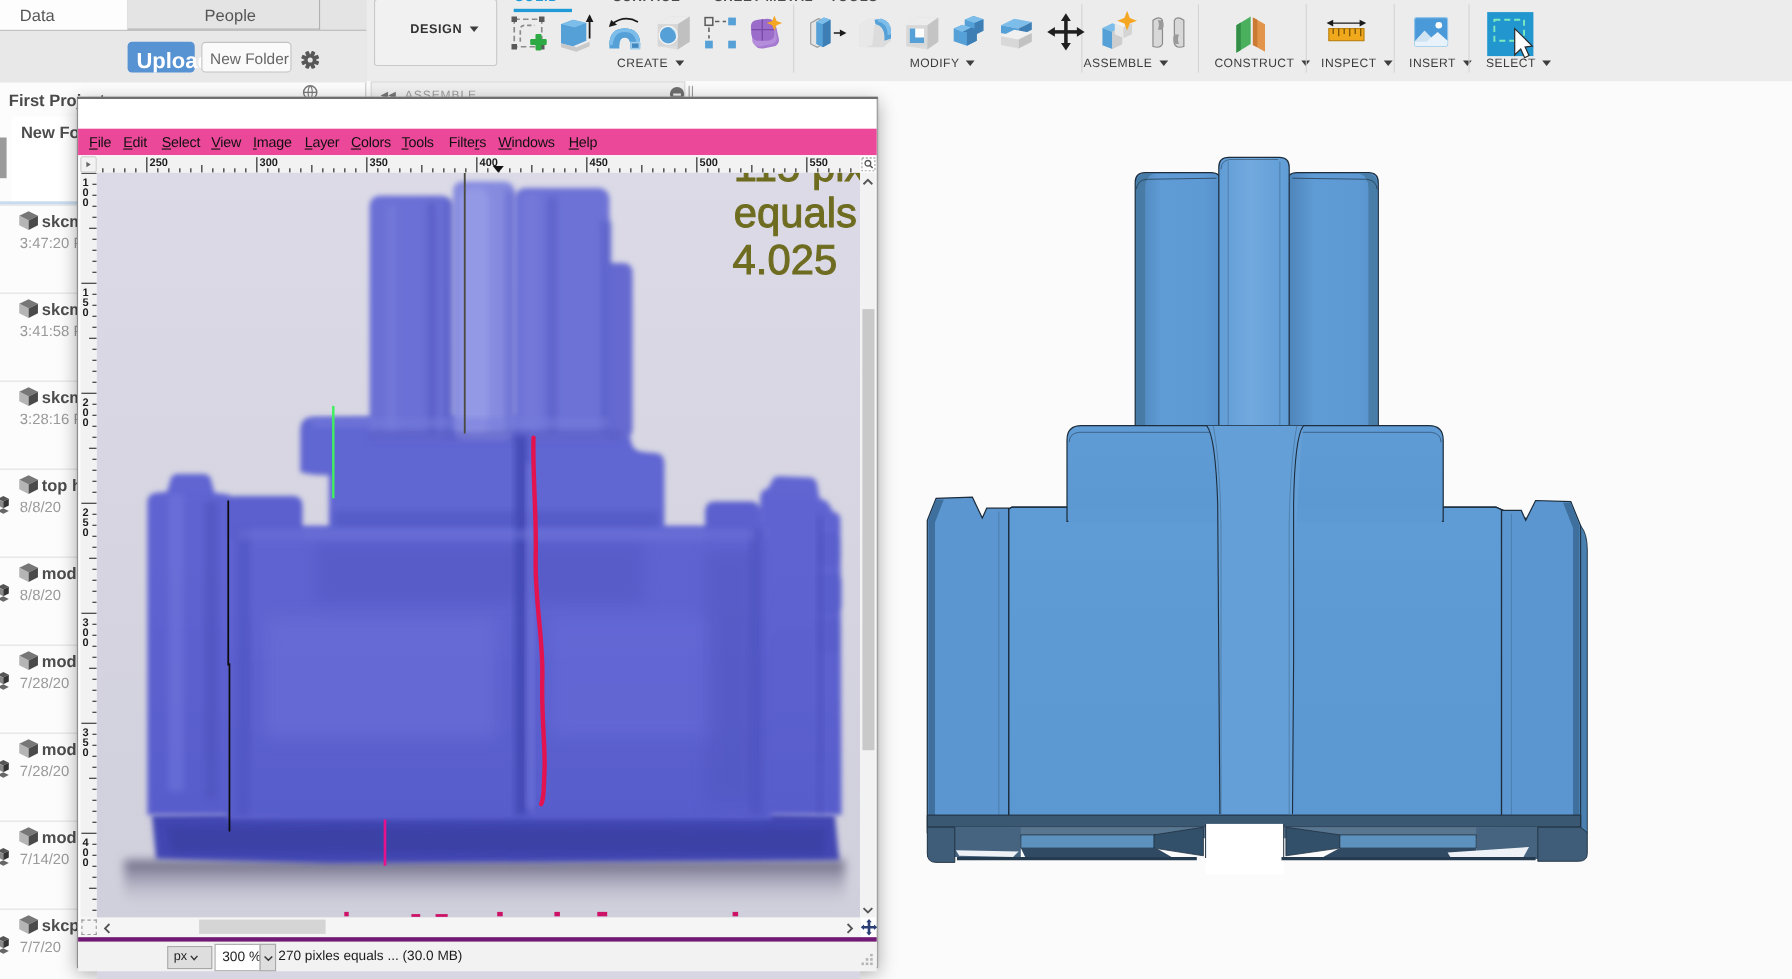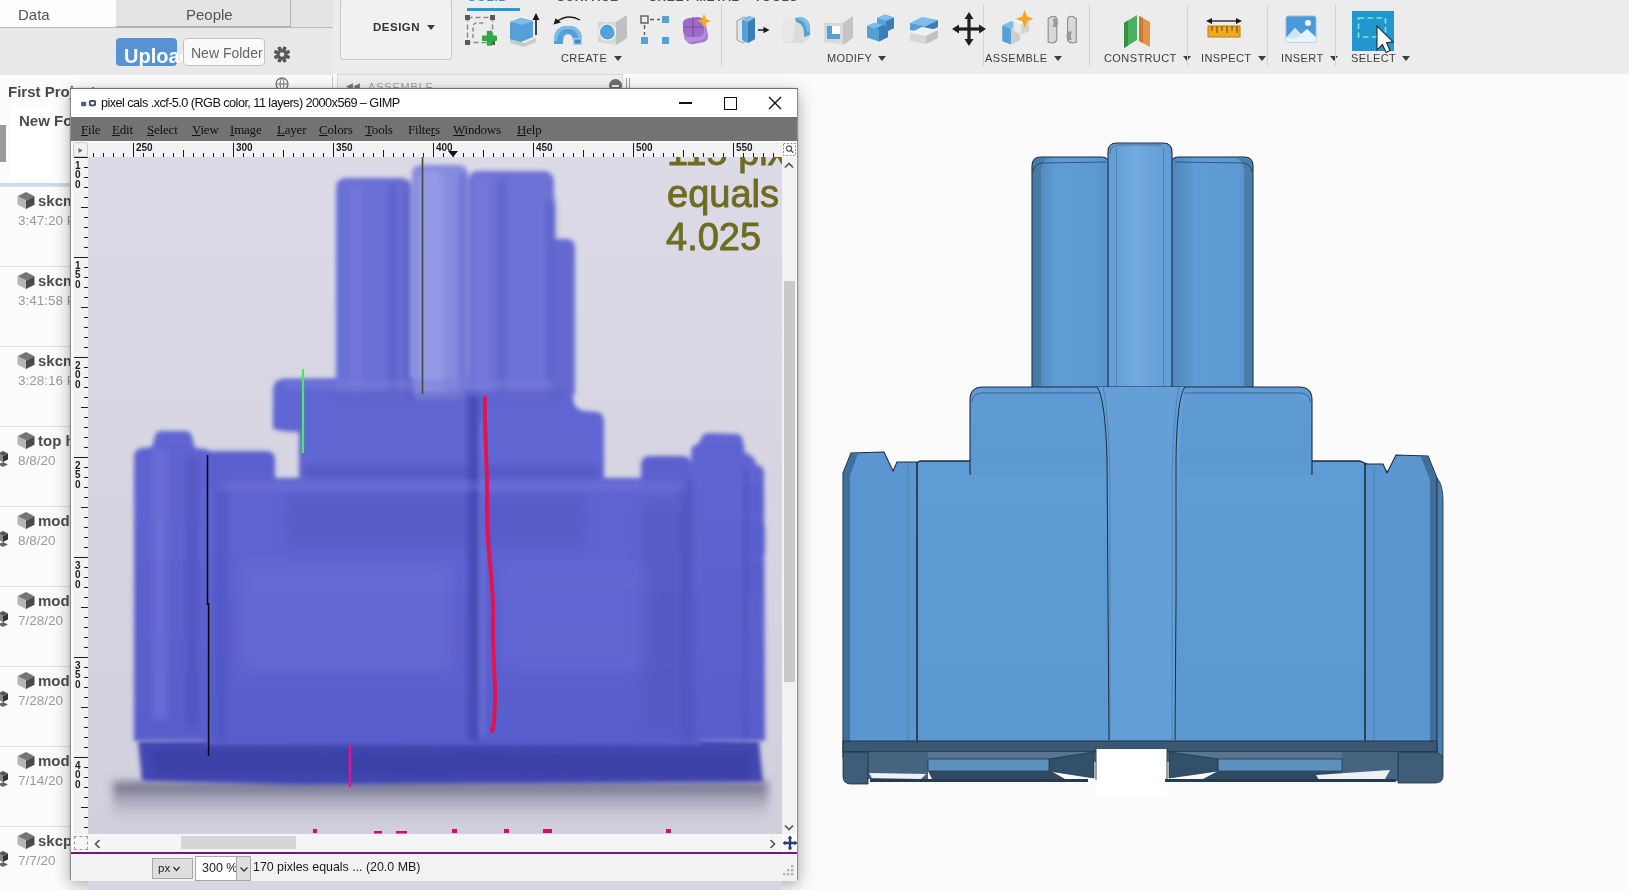--- a/index.html
+++ b/index.html
@@ -14,29 +14,29 @@
 .tabfrag{position:absolute;top:-10px;font-size:12px;font-weight:bold;color:#4a4a4a;letter-spacing:0.6px;white-space:nowrap;}
 
 .tabbar{position:absolute;left:0;top:0;width:333px;height:27px;background:#e4e4e4;border-bottom:1px solid #b9b9b9;}
 .tabData{position:absolute;left:0;top:0;width:116px;height:27px;background:#fdfdfd;border-right:1px solid #b0b0b0;}
 .tabPeople{position:absolute;left:116px;top:0;width:174px;height:26px;background:#e4e4e4;border-right:1px solid #b0b0b0;border-bottom:1px solid #b0b0b0;}
 .paneltools{position:absolute;left:0;top:28px;width:333px;height:47px;background:#e8e8e8;}
 
 #gimp{position:absolute;left:70px;top:88px;width:728px;height:792px;background:#ffffff;border:1px solid #8f8f8f;box-sizing:border-box;box-shadow:0 5px 16px rgba(0,0,0,0.33), 0 0 2px rgba(0,0,0,0.2);}
 #gtitle{position:absolute;left:0;top:0;width:100%;height:28px;background:#ffffff;}
 #gtitletext{position:absolute;left:30px;top:7px;font-size:12.7px;letter-spacing:-0.55px;color:#111;white-space:nowrap;}
-#gmenu{position:absolute;left:0;top:28px;width:100%;height:24px;background:#737373;font-family:Liberation Serif, serif;}
+#gmenu{position:absolute;left:0;top:28px;width:100%;height:24px;background:#ec4899;}
 .mitem{position:absolute;top:4.5px;font-size:13px;letter-spacing:-0.2px;color:#111;}
 #gcorner{position:absolute;left:2px;top:53px;width:15px;height:15px;background:#f2f2f2;border:1px solid #c9c9c9;box-sizing:border-box;}
 #ghruler{position:absolute;left:17px;top:53px;width:694px;height:15px;background:#f2f2f2;}
 #gvruler{position:absolute;left:2px;top:68px;width:15px;height:677px;background:#f2f2f2;}
 #gcanvas{position:absolute;left:17px;top:68px;width:694px;height:830px;background:#d7d6e2;overflow:hidden;}
 #gvscroll{position:absolute;left:711px;top:68px;width:14px;height:677px;background:#f2f2f2;}
 #ghscroll{position:absolute;left:2px;top:745px;width:709px;height:18px;background:#f5f5f5;}
-#gstatus{position:absolute;left:0;top:763px;width:100%;height:27px;background:#f2f2f2;border-top:2px solid #701a75;}
+#gstatus{position:absolute;left:0;top:763px;width:100%;height:27px;background:#f2f2f2;border-top:4px solid #701a75;}
 </style></head>
 <body>
 <div id="stage">
 
 <div id="toolbar">
 
   <div class="abs" style="left:7px;top:-1px;width:110px;height:59px;background:#f1f1f1;border:1px solid #c9c9c9;border-radius:3px;"></div>
   <div class="abs" style="left:40px;top:21px;font-size:11.5px;font-weight:bold;color:#333;letter-spacing:0.5px;">DESIGN <span class="caret"></span></div>
 
   <div class="tabfrag" style="left:135px;color:#1f9bd7;">SOLID</div>
@@ -437,33 +437,20 @@
 <polygon points="6,0 11,2.5 6,5 1,2.5" fill="#555"></polygon>
 <polygon points="1,2.5 6,5 6,11 1,8.5" fill="#888"></polygon>
 <polygon points="6,5 11,2.5 11,8.5 6,11" fill="#333"></polygon>
 <polygon points="4,9 9,11.5 4,14 -1,11.5" fill="#666" transform="translate(2,2)"></polygon>
 </g>
 </svg>
 </div>
 
 <div id="gimp">
       <div class="abs" style="left:-1px;top:-1px;width:728px;height:1.5px;background:#6f6f6f;"></div>
-  <div id="gtitle">
-    <svg class="abs" style="left:10px;top:10px;" width="15" height="10" viewBox="0 0 17 11">
-          <rect x="0" y="3" width="6" height="5" rx="1.5" fill="#55607a"></rect>
-          <rect x="9" y="1" width="8" height="7" rx="2" fill="#3d4a66"></rect>
-          <rect x="11" y="3" width="4" height="3" rx="1" fill="#fff"></rect>
-        </svg>
-    <div id="gtitletext">pixel cals .xcf-5.0 (RGB color, 11 layers) 2000x569 – GIMP</div>
-    <div class="abs" style="left:608px;top:13px;width:13px;height:1.6px;background:#111;"></div>
-    <div class="abs" style="left:653px;top:8px;width:11px;height:11px;border:1.4px solid #111;"></div>
-    <svg class="abs" style="left:697px;top:7px;" width="14" height="14" viewBox="0 0 14 14">
-          <path d="M1,1 L13,13 M13,1 L1,13" stroke="#111" stroke-width="1.4"></path>
-        </svg>
-  </div>
   <div id="gmenu">
     <div class="mitem" style="left:10px;"><u>F</u>ile</div>
     <div class="mitem" style="left:41px;"><u>E</u>dit</div>
     <div class="mitem" style="left:76px;"><u>S</u>elect</div>
     <div class="mitem" style="left:121px;"><u>V</u>iew</div>
     <div class="mitem" style="left:159px;"><u>I</u>mage</div>
     <div class="mitem" style="left:206px;"><u>L</u>ayer</div>
     <div class="mitem" style="left:248px;"><u>C</u>olors</div>
     <div class="mitem" style="left:294px;"><u>T</u>ools</div>
     <div class="mitem" style="left:337px;">Filte<u>r</u>s</div>
@@ -768,21 +755,21 @@
     <div class="abs" style="left:87px;top:8px;font-size:11.5px;color:#222;">px</div>
     <svg class="abs" style="left:101px;top:12px;" width="9" height="6" viewBox="0 0 8 6">
           <path d="M1,1 L4,4.5 L7,1" fill="none" stroke="#333" stroke-width="1.3"></path>
         </svg>
     <div class="abs" style="left:124px;top:2px;width:42px;height:25px;background:#ffffff;border:1px solid #a8a8a8;box-sizing:border-box;"></div>
     <div class="abs" style="left:131px;top:7px;font-size:12.5px;color:#222;">300 %</div>
     <div class="abs" style="left:165px;top:2px;width:15px;height:25px;background:#dedede;border:1px solid #a8a8a8;box-sizing:border-box;"></div>
     <svg class="abs" style="left:168px;top:12px;" width="10" height="7" viewBox="0 0 9 7">
           <path d="M1,1.5 L4.5,5 L8,1.5" fill="none" stroke="#333" stroke-width="1.3"></path>
         </svg>
-    <div class="abs" style="left:182px;top:6px;font-size:12.4px;color:#1a1a1a;">170 pixles equals ... (20.0 MB)</div>
+    <div class="abs" style="left:182px;top:6px;font-size:12.4px;color:#1a1a1a;">270 pixles equals ... (30.0 MB)</div>
     <svg class="abs" style="left:712px;top:11px;" width="12" height="12" viewBox="0 0 12 12">
           <g fill="#b5b5b5">
             <rect x="8" y="0" width="2.4" height="2.4"></rect>
             <rect x="4" y="4" width="2.4" height="2.4"></rect>
             <rect x="8" y="4" width="2.4" height="2.4"></rect>
             <rect x="0" y="8" width="2.4" height="2.4"></rect>
             <rect x="4" y="8" width="2.4" height="2.4"></rect>
             <rect x="8" y="8" width="2.4" height="2.4"></rect>
           </g>
         </svg>

